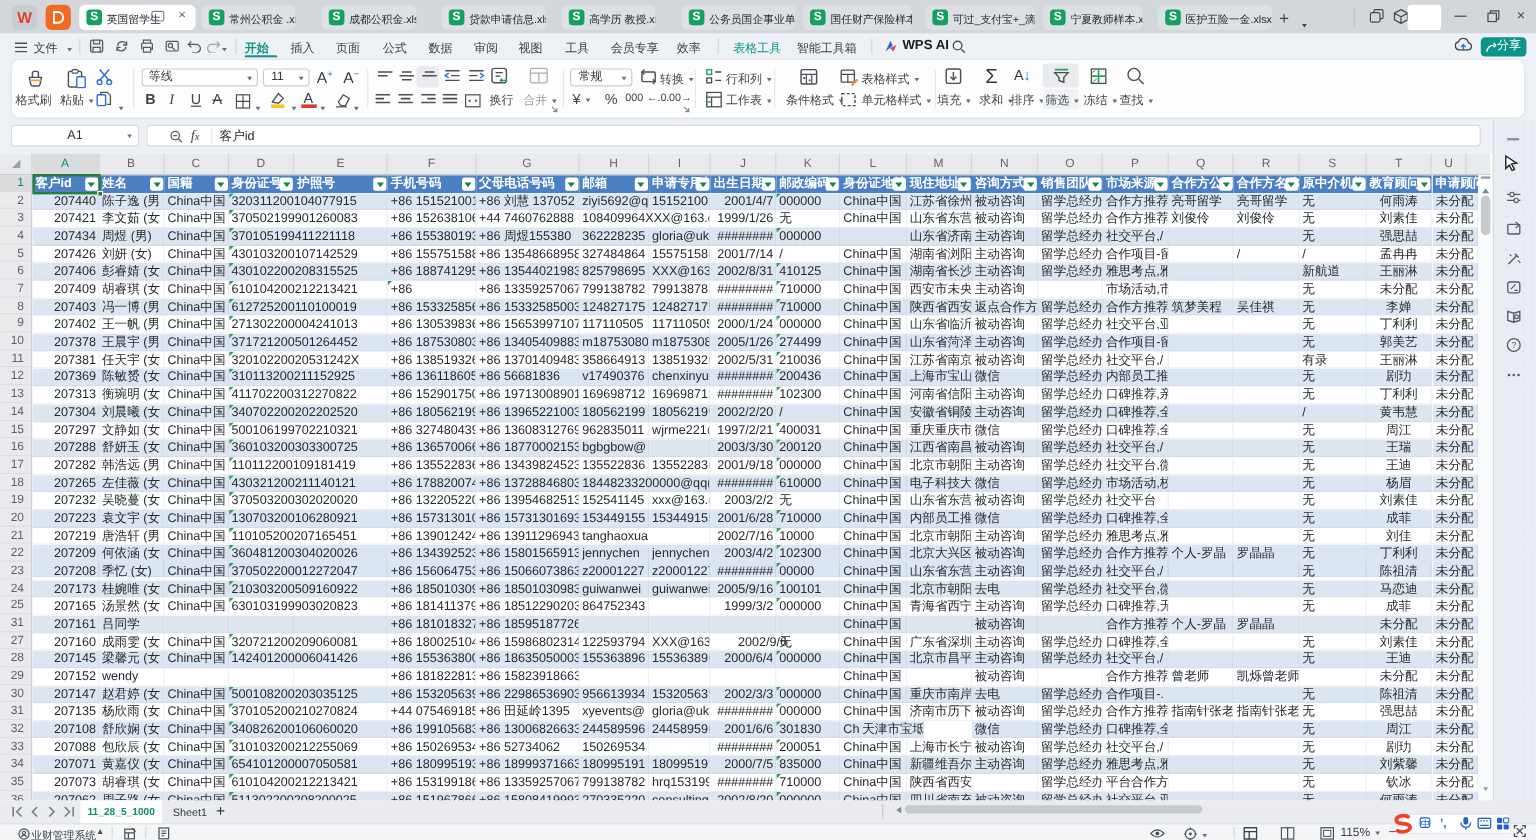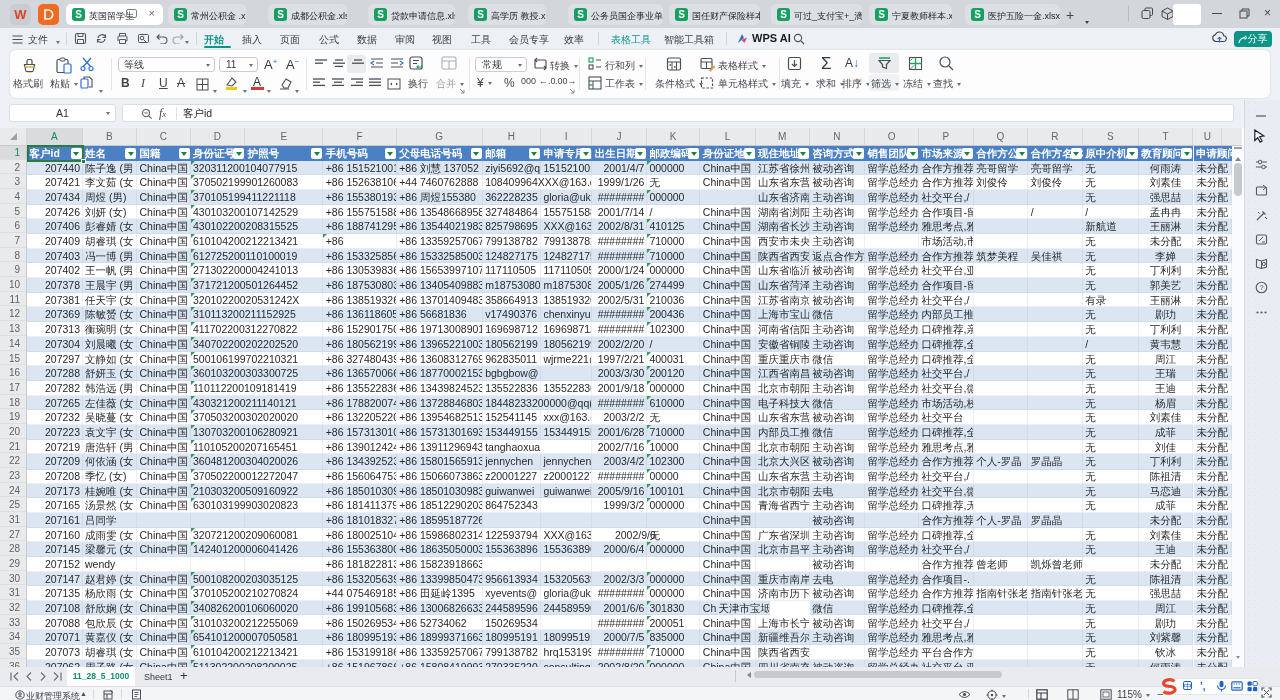--- a/index.html
+++ b/index.html
@@ -911,21 +911,21 @@
         <div class="gc " style="left:728.60px;width:54.20px">北京市朝阳</div>
         <div class="gc " style="left:782.80px;width:55.30px">主动咨询</div>
         <div class="gc " style="left:838.10px;width:54.00px">留学总经办</div>
         <div class="gc " style="left:892.10px;width:54.70px">雅思考点,雅</div>
         <div class="gc " style="left:946.80px;width:54.40px"></div>
         <div class="gc " style="left:1001.20px;width:54.60px"></div>
         <div class="gc " style="left:1055.80px;width:55.90px">无</div>
         <div class="gc c" style="left:1111.70px;width:54.80px">刘佳</div>
         <div class="gc c" style="left:1166.50px;width:38.50px">未分配</div>
       </div>
-      <div class="grow b" style="top:308.28px;height:16px">
+      <div class="grow b" style="top:308.28px;height:27px">
         <div class="gc r" style="left:0.00px;width:55.50px">207209</div>
         <div class="gc " style="left:55.50px;width:54.50px">何依涵 (女</div>
         <div class="gc " style="left:110.00px;width:53.50px">China中国</div>
         <div class="gc " style="left:163.50px;width:132.70px"><i class="tri"></i>360481200304020026</div>
         <div class="gc " style="left:296.20px;width:73.50px">+86 134392523</div>
         <div class="gc " style="left:369.70px;width:86.00px">+86 15801565913</div>
         <div class="gc " style="left:455.70px;width:58.20px">jennychen</div>
         <div class="gc " style="left:513.90px;width:51.40px">jennychen</div>
         <div class="gc r" style="left:565.30px;width:54.60px">2003/4/2</div>
         <div class="gc " style="left:619.90px;width:53.40px"><i class="tri"></i>102300</div>
@@ -1095,21 +1095,21 @@
         <div class="gc " style="left:1055.80px;width:55.90px"></div>
         <div class="gc c" style="left:1111.70px;width:54.80px">未分配</div>
         <div class="gc c" style="left:1166.50px;width:38.50px">未分配</div>
       </div>
       <div class="grow b" style="top:425.72px;height:14.68px">
         <div class="gc r" style="left:0.00px;width:55.50px">207147</div>
         <div class="gc " style="left:55.50px;width:54.50px">赵君婷 (女</div>
         <div class="gc " style="left:110.00px;width:53.50px">China中国</div>
         <div class="gc " style="left:163.50px;width:132.70px"><i class="tri"></i>500108200203035125</div>
         <div class="gc " style="left:296.20px;width:73.50px">+86 153205639</div>
-        <div class="gc " style="left:369.70px;width:86.00px">+86 13399850473</div>
+        <div class="gc " style="left:369.70px;width:86.00px">+86 22986536903</div>
         <div class="gc " style="left:455.70px;width:58.20px">956613934</div>
         <div class="gc " style="left:513.90px;width:51.40px">153205639</div>
         <div class="gc r" style="left:565.30px;width:54.60px">2002/3/3</div>
         <div class="gc " style="left:619.90px;width:53.40px"><i class="tri"></i>000000</div>
         <div class="gc " style="left:673.30px;width:55.30px">China中国</div>
         <div class="gc " style="left:728.60px;width:54.20px">重庆市南岸</div>
         <div class="gc " style="left:782.80px;width:55.30px">去电</div>
         <div class="gc " style="left:838.10px;width:54.00px">留学总经办</div>
         <div class="gc " style="left:892.10px;width:54.70px">合作项目-.</div>
         <div class="gc " style="left:946.80px;width:54.40px"></div>

